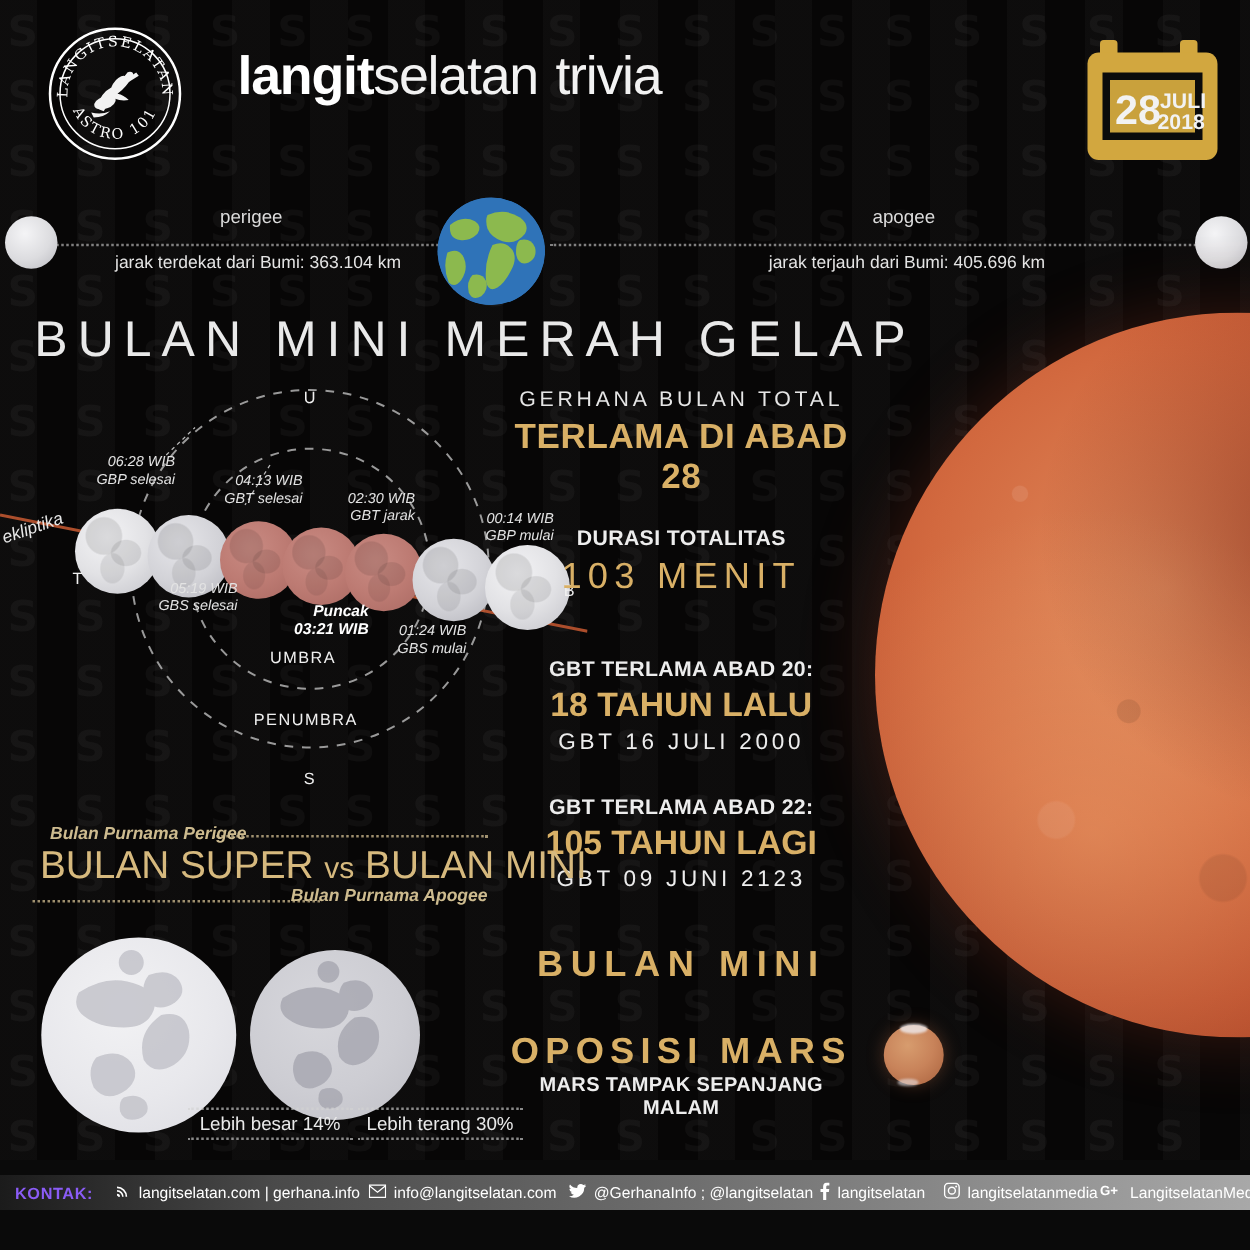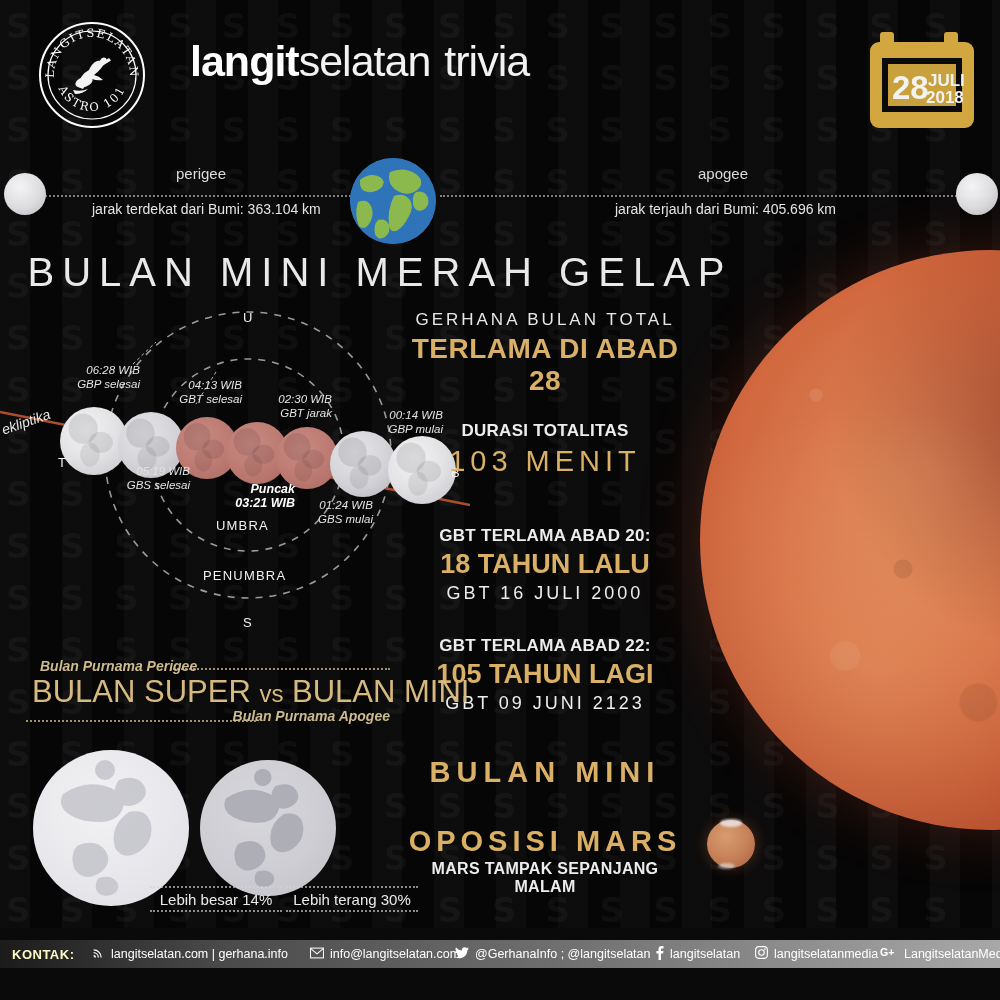--- a/index.html
+++ b/index.html
@@ -224,21 +224,21 @@
     background:#0a0a0a;
   }
   .footbar {
     position:absolute; left:0; top:12px; width:1000px; height:28px;
     background:linear-gradient(90deg,#1b1b1b 0%,#4a4a4a 22%,#6e6e6e 55%,#8e8e8e 80%,#a8a8a8 100%);
     display:flex; align-items:center;
   }
   .kontak {
     position:absolute; left:12px; top:12px; height:28px;
     display:flex; align-items:center;
-    font-size:13px; font-weight:bold; color:#fef9c3; letter-spacing:.5px;
+    font-size:13px; font-weight:bold; color:#8b5cf6; letter-spacing:.5px;
     z-index:3;
   }
   .fitem {
     display:flex; align-items:center; gap:6px;
     font-size:12.5px; color:#ffffff; white-space:nowrap;
   }
   .fitem svg { flex:none; }
   .fi-icon { display:inline-block; color:#fff; }
 </style>
 </head>
@@ -491,21 +491,21 @@
   <div class="footer">
     <div class="footbar" id="footbar">
         <div class="fitem" style="position: absolute; left: 92px;">
           <span class="fi-icon"><svg width="13" height="13" viewBox="0 0 16 16">
               <path d="M2 11a3 3 0 0 1 3 3H3a1 1 0 0 0-1-1z" fill="#fff"></path>
               <path d="M2 7.5A6.5 6.5 0 0 1 8.5 14H7A5 5 0 0 0 2 9z" fill="#fff"></path>
               <path d="M2 4a10 10 0 0 1 10 10h-1.6A8.4 8.4 0 0 0 2 5.6z" fill="#fff"></path>
             </svg></span>
           <span>langitselatan.com | gerhana.info</span>
         </div>
-        <div class="fitem" style="position: absolute; left: 310px;">
+        <div class="fitem" style="position: absolute; left: 295px;">
           <span class="fi-icon"><svg width="14" height="12" viewBox="0 0 18 14">
               <rect x="0.7" y="0.7" width="16.6" height="12.6" fill="none" stroke="#fff" stroke-width="1.3"></rect>
               <path d="M1 1.5 L9 8 L17 1.5" fill="none" stroke="#fff" stroke-width="1.3"></path>
             </svg></span>
           <span>info@langitselatan.com</span>
         </div>
         <div class="fitem" style="position: absolute; left: 455px;">
           <span class="fi-icon"><svg width="14" height="12" viewBox="0 0 16 14">
               <path d="M16 1.7c-.6.3-1.2.4-1.9.5.7-.4 1.2-1 1.4-1.8-.6.4-1.3.7-2.1.8A3.3 3.3 0 0 0 7.8 4a9.3 9.3 0 0 1-6.8-3.4 3.3 3.3 0 0 0 1 4.4c-.5 0-1-.2-1.5-.4a3.3 3.3 0 0 0 2.6 3.2c-.5.2-1 .2-1.5.1a3.3 3.3 0 0 0 3 2.3A6.6 6.6 0 0 1 0 11.6 9.3 9.3 0 0 0 14.3 3.8c.7-.5 1.3-1.2 1.7-2z" fill="#fff"></path>
             </svg></span>

